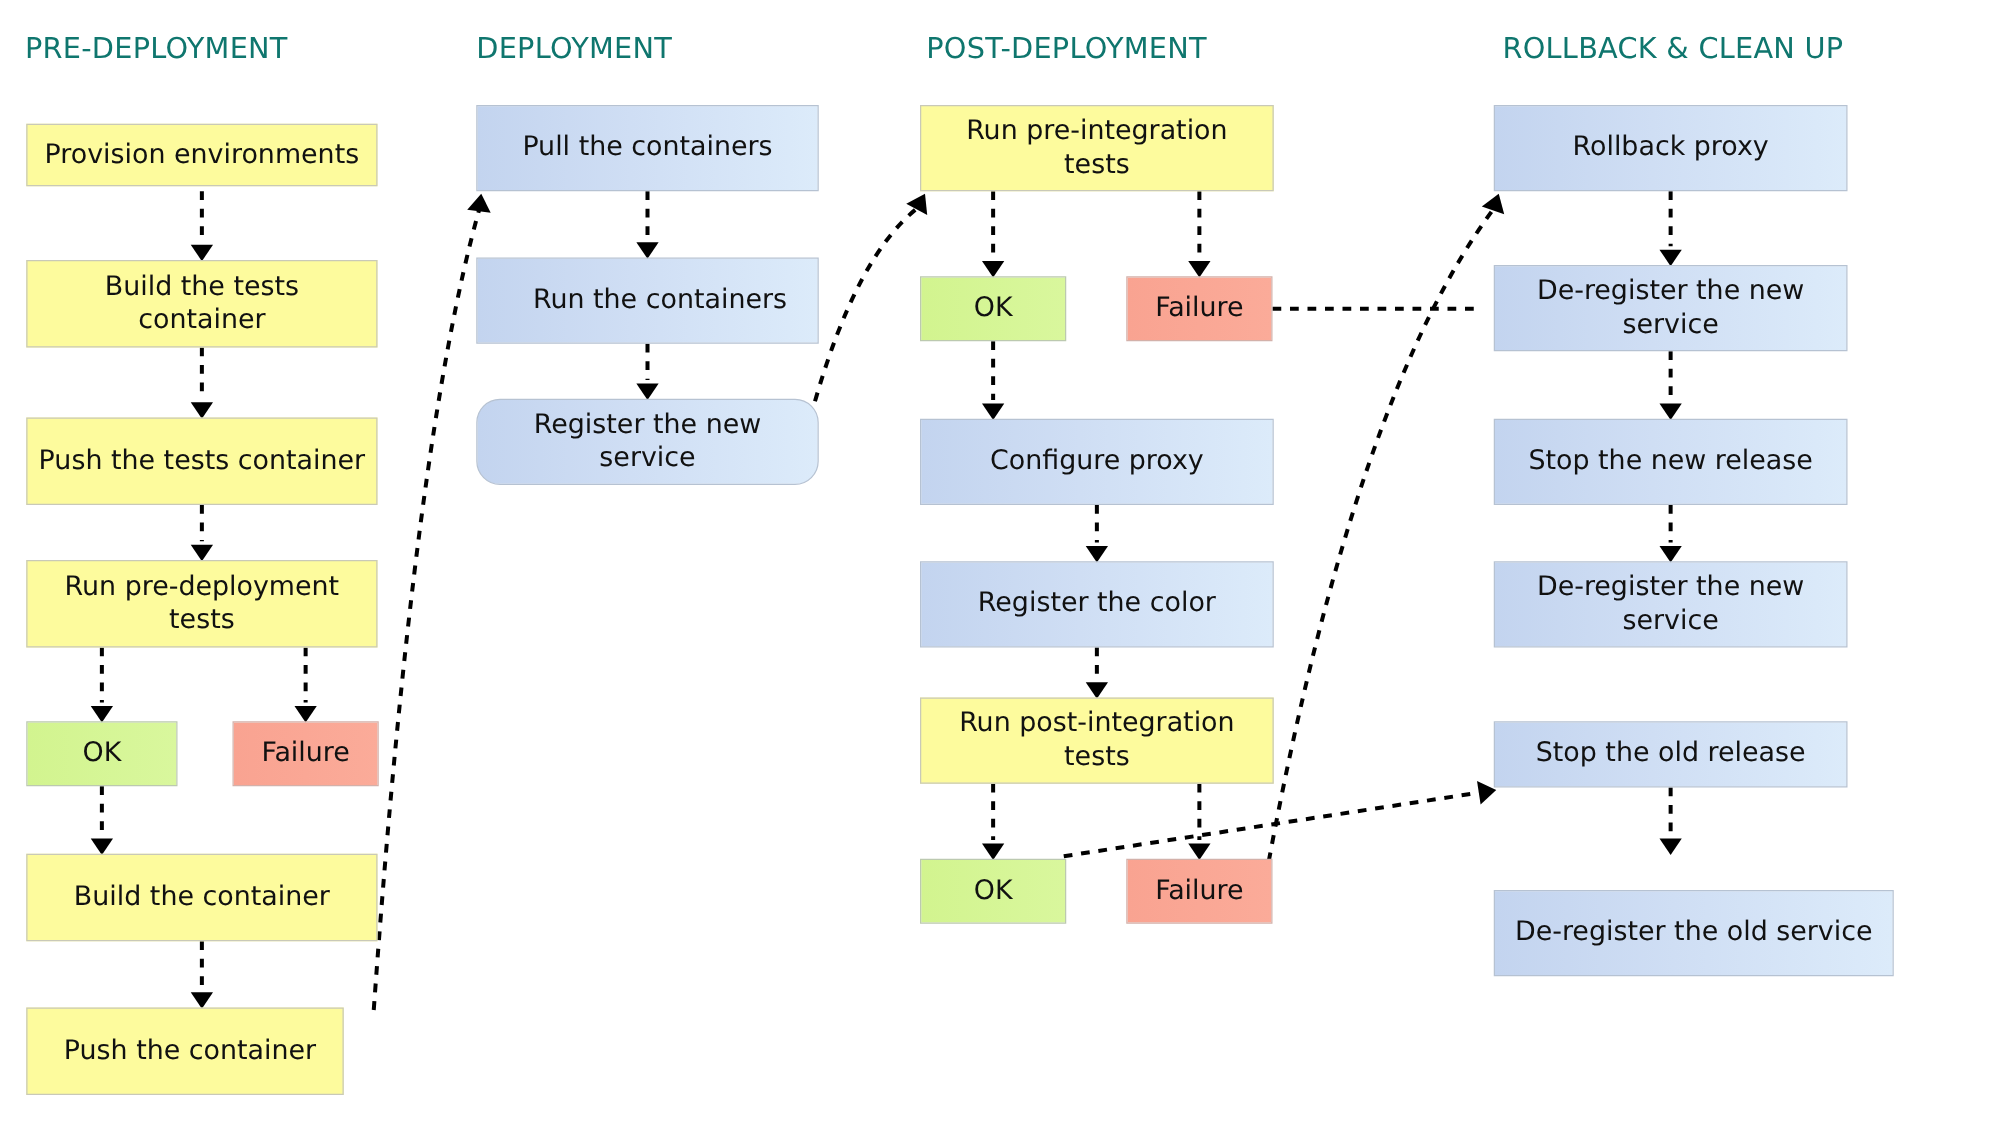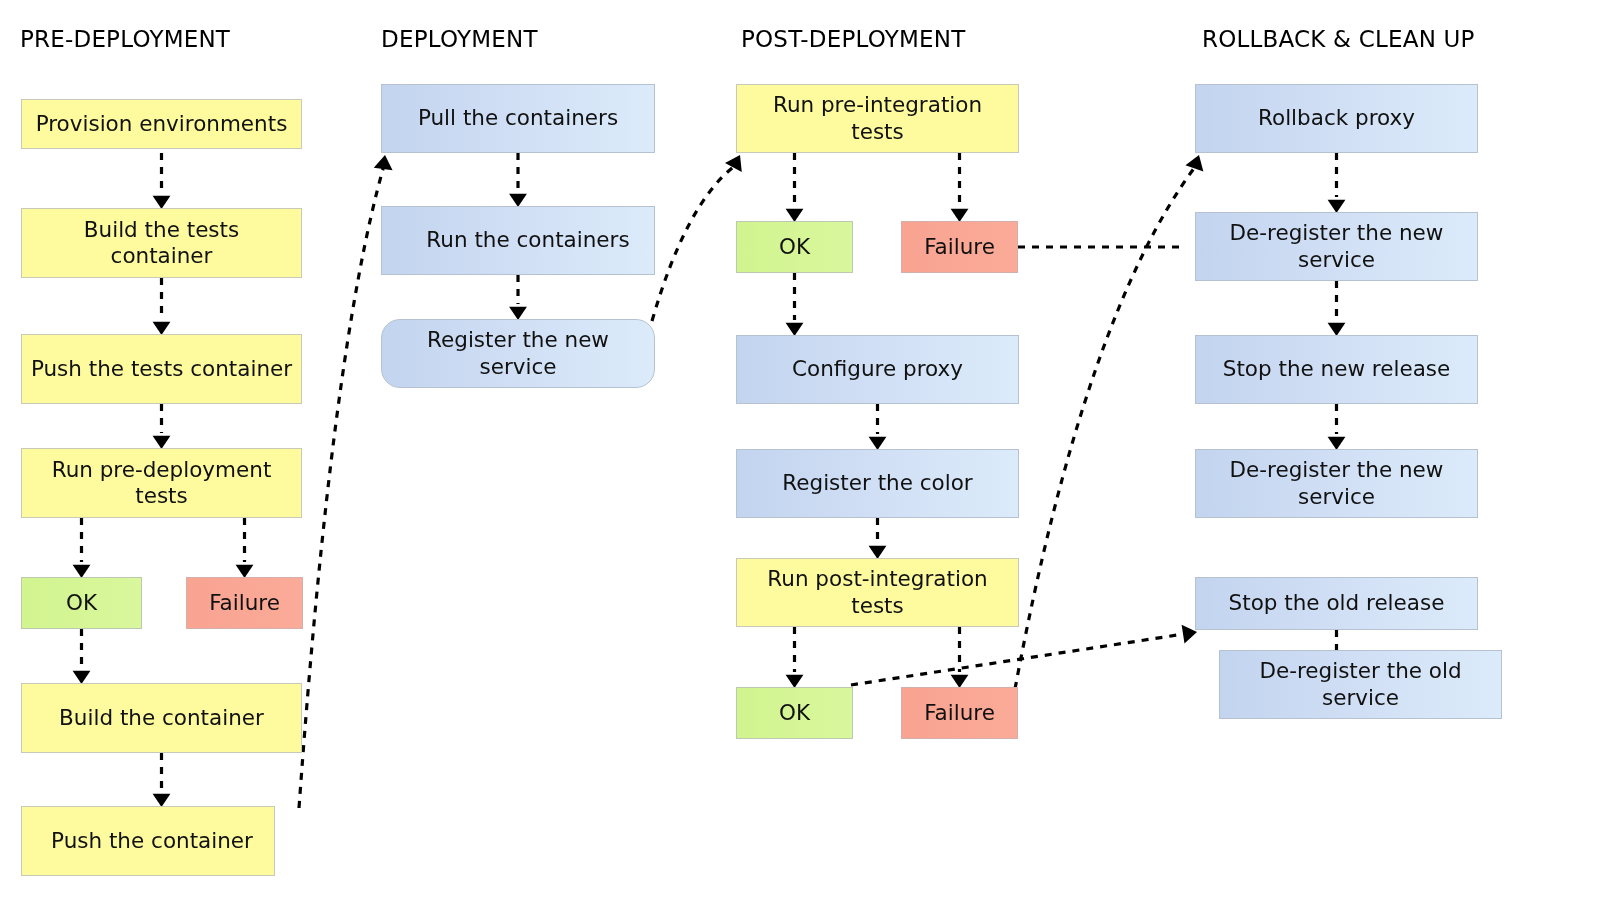--- a/index.html
+++ b/index.html
@@ -14,21 +14,21 @@
   #canvas {
     position: relative;
     width: 1602px;
     height: 906px;
     background: #ffffff;
     overflow: hidden;
   }
   .col-title {
     position: absolute;
     font-size: 23px;
-    color: #000000;
+    color: #0f766e;
     letter-spacing: 0.2px;
     white-space: nowrap;
     font-weight: 400;
   }
   .node {
     position: absolute;
     box-sizing: border-box;
     border: 1px solid #b9bcbd;
     display: flex;
     align-items: center;
@@ -200,18 +200,18 @@
       </div>
       <div class="node blue" style="left: 1195px; top: 335px; width: 283px; height: 69px;">
         <span>Stop the new release</span>
       </div>
       <div class="node blue" style="left: 1195px; top: 449px; width: 283px; height: 69px;">
         <span>De-register the new service</span>
       </div>
       <div class="node blue" style="left: 1195px; top: 577px; width: 283px; height: 53px;">
         <span>Stop the old release</span>
       </div>
-      <div class="node blue" style="left: 1195px; top: 650px; width: 283px; height: 69px; margin-left: 24px;">
+      <div class="node blue" style="left: 1195px; top: 712px; width: 320px; height: 69px;">
         <span>De-register the old service</span>
       </div>
     </div>
 
 </div>
 
 </body></html>

